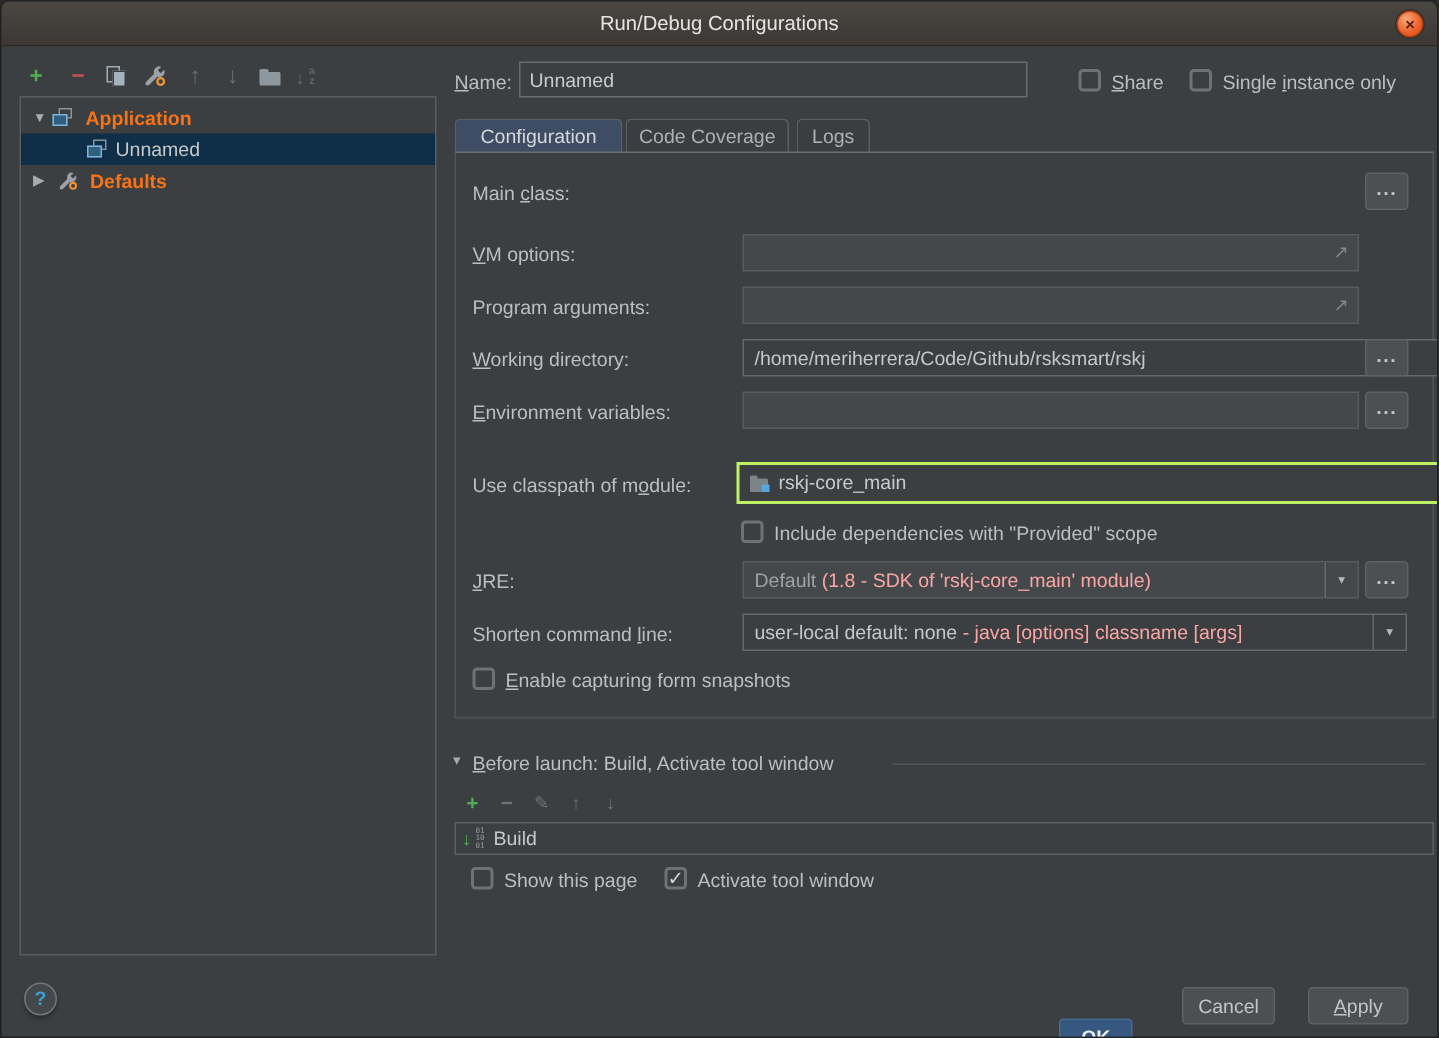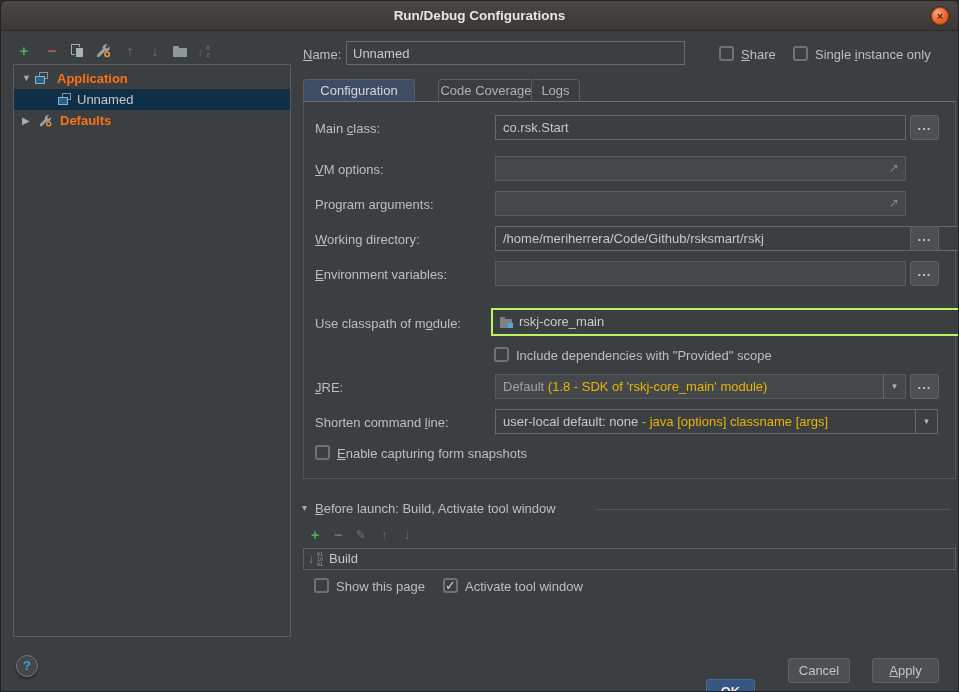--- a/index.html
+++ b/index.html
@@ -4,21 +4,21 @@
 <style>
   * { margin:0; padding:0; box-sizing:border-box; }
   html,body { width:959px; height:692px; background:#2b2b2b; }
   body { font-family:"Liberation Sans","DejaVu Sans",sans-serif; font-size:13px; }
   .win { position:relative; width:959px; height:692px; background:#3c3f41; border:1px solid #1f2123; border-radius:6px 6px 0 0; overflow:hidden; }
 
   
   .titlebar { position:absolute; left:0; top:0; width:100%; height:30px;
     background:linear-gradient(#4b4743,#3b3835); border-bottom:1px solid #2c2925; border-radius:5px 5px 0 0; }
   .title { position:absolute; left:0; top:0; width:100%; line-height:29px; text-align:center;
-    color:#e7e5e2; font-weight:bold; font-size:13.5px; }
+    color:#e7e5e2; font-weight:normal; font-size:13.5px; }
   .close { position:absolute; right:9px; top:6px; width:18px; height:18px; border-radius:50%;
     background:radial-gradient(circle at 35% 30%, #f8a87e, #ec5e2a 60%, #d04d15);
     border:1px solid #a93f0e; box-shadow:0 0 0 1px #33302c; text-align:center; }
   .close span { color:#5e1d07; font-weight:bold; font-size:11px; line-height:16px; }
 
   
   .ti { position:absolute; top:41px; width:18px; height:18px; text-align:center; font-size:15px; font-weight:bold; line-height:18px; }
   .ti.green { color:#4eb04e; }
   .ti.red { color:#c75450; }
   .ti.dim { color:#6b6f71; }
@@ -69,21 +69,21 @@
   .combo-arrow span { line-height:23px; }
   .browse { position:absolute; width:29px; height:25px; background:#4c5052; border:1px solid #5e6264;
     border-radius:3px; color:#c2c5c7; text-align:center; line-height:20px; font-size:13px; letter-spacing:1px; font-weight:bold; }
   .focus-combo { position:absolute; left:490px; top:307px; width:513px; height:28px;
     border:2px solid #bef264; background:#3c3f41; color:#c8cbcd; line-height:24px;padding-left:30px; }
   .focus-combo .combo-arrow { border-left:1px solid #3f7cba; }
   .module-icon { position:absolute; left:7px; top:7px; width:14px; height:11px; }
   .module-body { position:absolute; left:0; top:2px; width:12px; height:9px; background:#7d8489; border-radius:1px; }
   .module-tab { position:absolute; left:0; top:0; width:5px; height:3px; background:#7d8489; border-radius:1px 1px 0 0; }
   .module-dot { position:absolute; left:8px; top:6px; width:5px; height:5px; background:#58a6e0; }
-  .hint { color:#eab308; }
+  .hint { color:#fca5a5; }
   .dimval { color:#9fa2a4; }
 
   
   .bl-hr { position:absolute; height:1px; background:#535658; }
   .bl-ic { position:absolute; top:526px; width:16px; height:16px; text-align:center; font-size:14px; font-weight:bold; line-height:16px; }
   .build-box { position:absolute; left:302px; top:547px; width:653px; height:22px; border:1px solid #5c5f61; color:#c6c9cb; line-height:20px; }
   .build-icon { position:absolute; left:6px; top:3px; width:16px; height:15px; }
   .build-bin { position:absolute; left:7px; top:0; font-family:"DejaVu Sans Mono",monospace; font-size:5px; line-height:5px; color:#9a9da0; }
   .build-arrow { position:absolute; left:-2px; top:0; color:#4db04d; font-size:12px; font-weight:bold; line-height:15px; }
 
@@ -160,27 +160,26 @@
   
   <span class="lbl" style="left:302px; top:46px"><u>N</u>ame:</span>
   <input class="name-input" type="text" value="Unnamed" style="">
   <span class="cb" style="left:718px; top:45px"></span>
   <span class="lbl" style="left:740px; top:46px"><u>S</u>hare</span>
   <span class="cb" style="left:792px; top:45px"></span>
   <span class="lbl" style="left:814px; top:46px">Single <u>i</u>nstance only</span>
 
   
   <div class="tab active" style="left:302px; width:112px">Configuration</div>
-  <div class="tab" style="left:437px; width:96px">Code Coverage</div>
+  <div class="tab" style="left:416px; width:109px">Code Coverage</div>
   <div class="tab" style="left:530px; width:49px">Logs</div>
   <div class="tab-panel"></div>
 
   
   <span class="lbl" style="left:314px; top:120px">Main <u>c</u>lass:</span>
-  <div class="field" style="left:494px; top:114px; width:411px">co.rsk.Start</div>
   <div class="browse" style="left:909px; top:114px">...</div>
 
   
   <span class="lbl" style="left:314px; top:161px"><u>V</u>M options:</span>
   <div class="field disabled" style="left:494px; top:155px; width:411px">
     <span class="expand-ic">↗</span>
   </div>
 
   
   <span class="lbl" style="left:314px; top:196px">Program ar<u>g</u>uments:</span>

